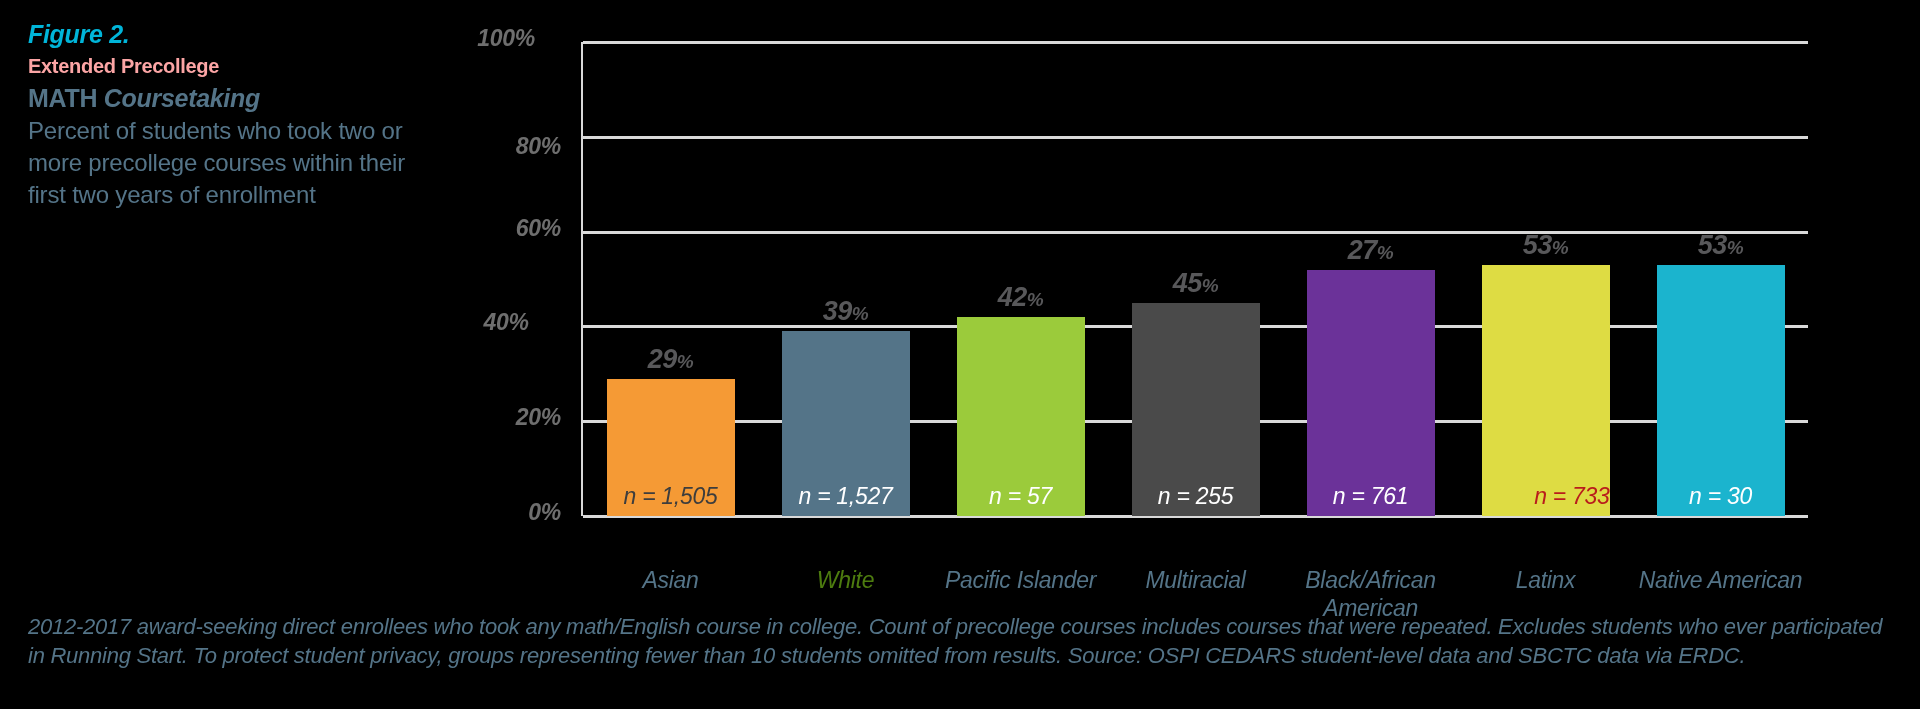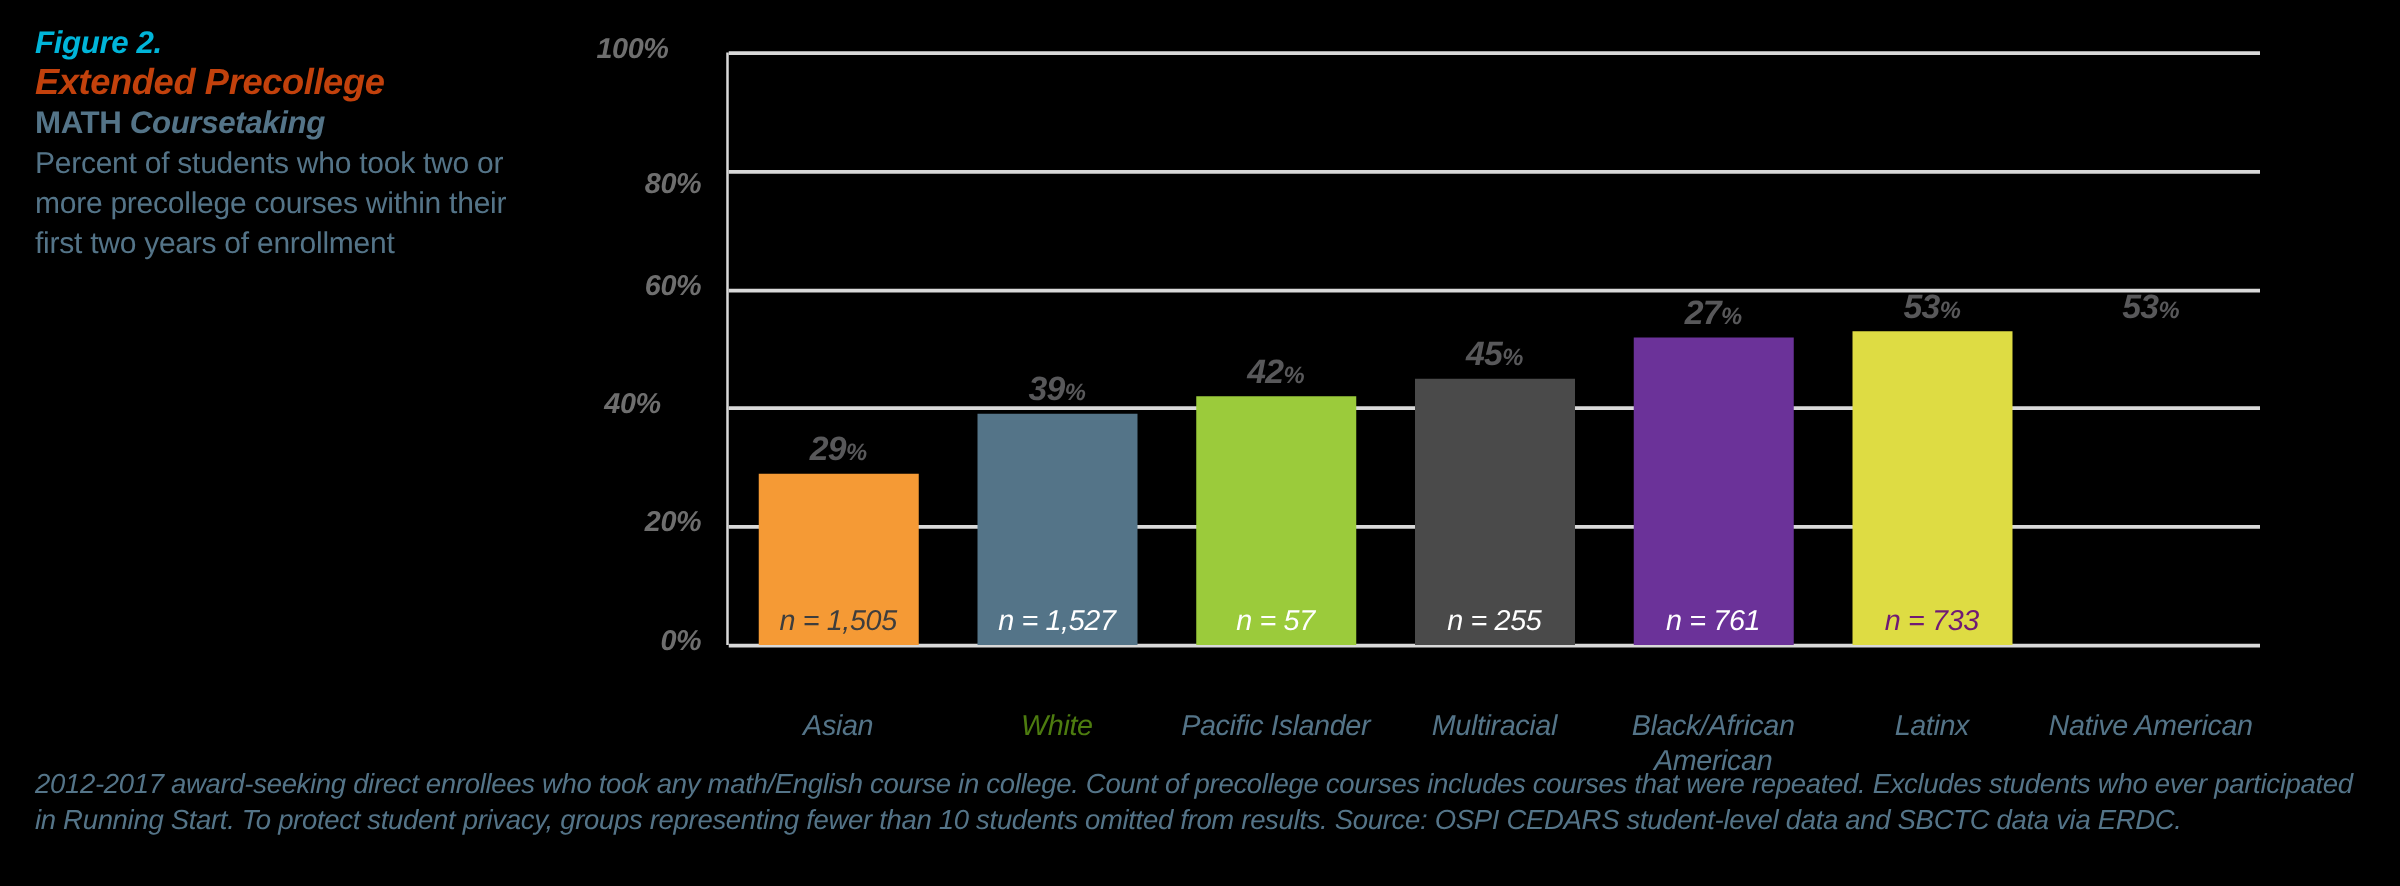--- a/index.html
+++ b/index.html
@@ -4,21 +4,21 @@
 <style>
   html,body{margin:0;padding:0;background:#000;}
   body{width:1920px;height:709px;overflow:hidden;font-family:"Liberation Sans",sans-serif;}
 
   #root{position:relative;width:1920px;height:709px;background:#000;}
 
   
   #caption{position:absolute;left:28px;top:18px;width:420px;}
   .cap-fig{font-style:italic;font-weight:bold;font-size:25px;color:#00B5D9;
            letter-spacing:-.3px;line-height:32px;white-space:nowrap;}
-  .cap-sub1{font-style:italic;font-weight:bold;font-size:29px;color:#c2410c;
+  .cap-sub1{font-weight:bold;font-size:20px;color:#fca5a5;
            letter-spacing:-.3px;line-height:32px;white-space:nowrap;}
   .cap-sub2{font-size:25px;color:#547488;letter-spacing:-.3px;line-height:32px;
             font-weight:bold;white-space:nowrap;}
   .cap-sub2 em{font-style:italic;}
   .cap-desc{font-size:24px;color:#547488;line-height:32px;font-weight:normal;
             letter-spacing:-.2px;margin-top:1px;}
 
   
   #chart{position:absolute;left:583px;top:42px;width:1225px;height:474px;}
 
@@ -104,25 +104,28 @@
           <div class="bar-value" style="bottom: 217.3px; color: rgb(88, 88, 90); font-style: italic;"><span>45</span><span class="pct">%</span></div>
         </div>
         <div class="barwrap" style="left: 723.5px; width: 128px; height: 474px;">
           <div class="bar" style="height: 246.48px; background: rgb(107, 50, 153);">
             <div class="bar-n" style="color: rgb(255, 255, 255);">n = 761</div>
           </div>
           <div class="bar-value" style="bottom: 250.48px; color: rgb(88, 88, 90);"><span>27</span><span class="pct">%</span></div>
         </div>
         <div class="barwrap" style="left: 898.5px; width: 128px; height: 474px;">
           <div class="bar" style="height: 251.22px; background: rgb(222, 220, 67);">
-            <div class="bar-n" style="color: #701a75;">n = 733</div>
+            <div class="bar-n" style="color: #b91c1c; text-align: right;">n = 733</div>
           </div>
           <div class="bar-value" style="bottom: 255.22px; color: rgb(88, 88, 90);"><span>53</span><span class="pct">%</span></div>
         </div>
         <div class="barwrap" style="left: 1073.5px; width: 128px; height: 474px;">
+          <div class="bar" style="height: 251.22px; background: rgb(27, 180, 206);">
+            <div class="bar-n" style="color: rgb(255, 255, 255);">n = 30</div>
+          </div>
           <div class="bar-value" style="bottom: 255.22px; color: rgb(88, 88, 90);"><span>53</span><span class="pct">%</span></div>
         </div>
       </div>
     <div id="xlabels">
         <div class="xlabel" style="left: 0px; width: 175px; color: rgb(84, 116, 136);">Asian</div>
         <div class="xlabel" style="left: 175px; width: 175px; color: #4d7c0f;">White</div>
         <div class="xlabel" style="left: 350px; width: 175px; color: rgb(84, 116, 136);">Pacific Islander</div>
         <div class="xlabel" style="left: 525px; width: 175px; color: rgb(84, 116, 136);">Multiracial</div>
         <div class="xlabel" style="left: 700px; width: 175px; color: rgb(84, 116, 136);">Black/African American</div>
         <div class="xlabel" style="left: 875px; width: 175px; color: rgb(84, 116, 136);">Latinx</div>

